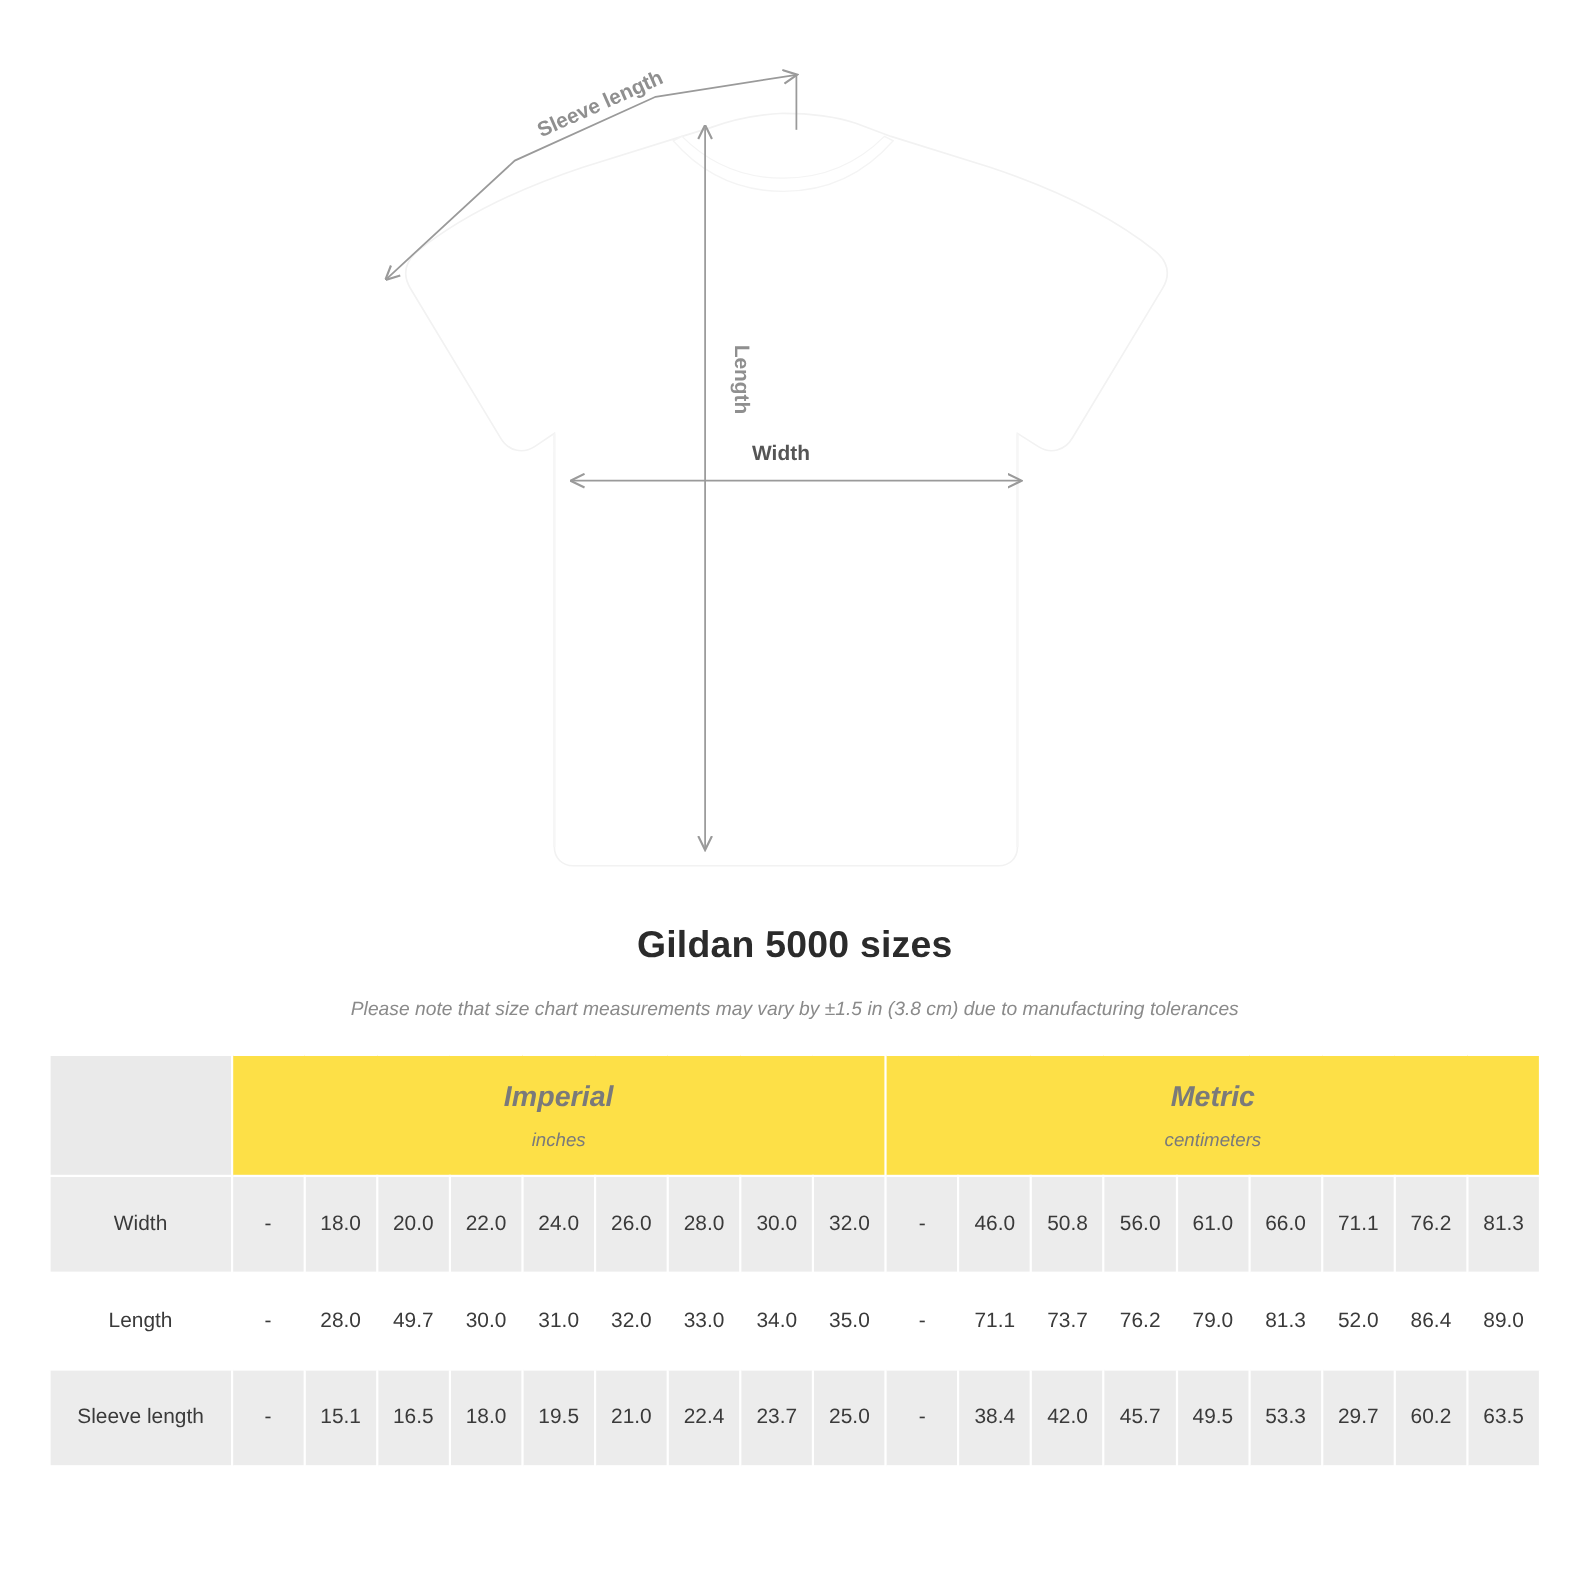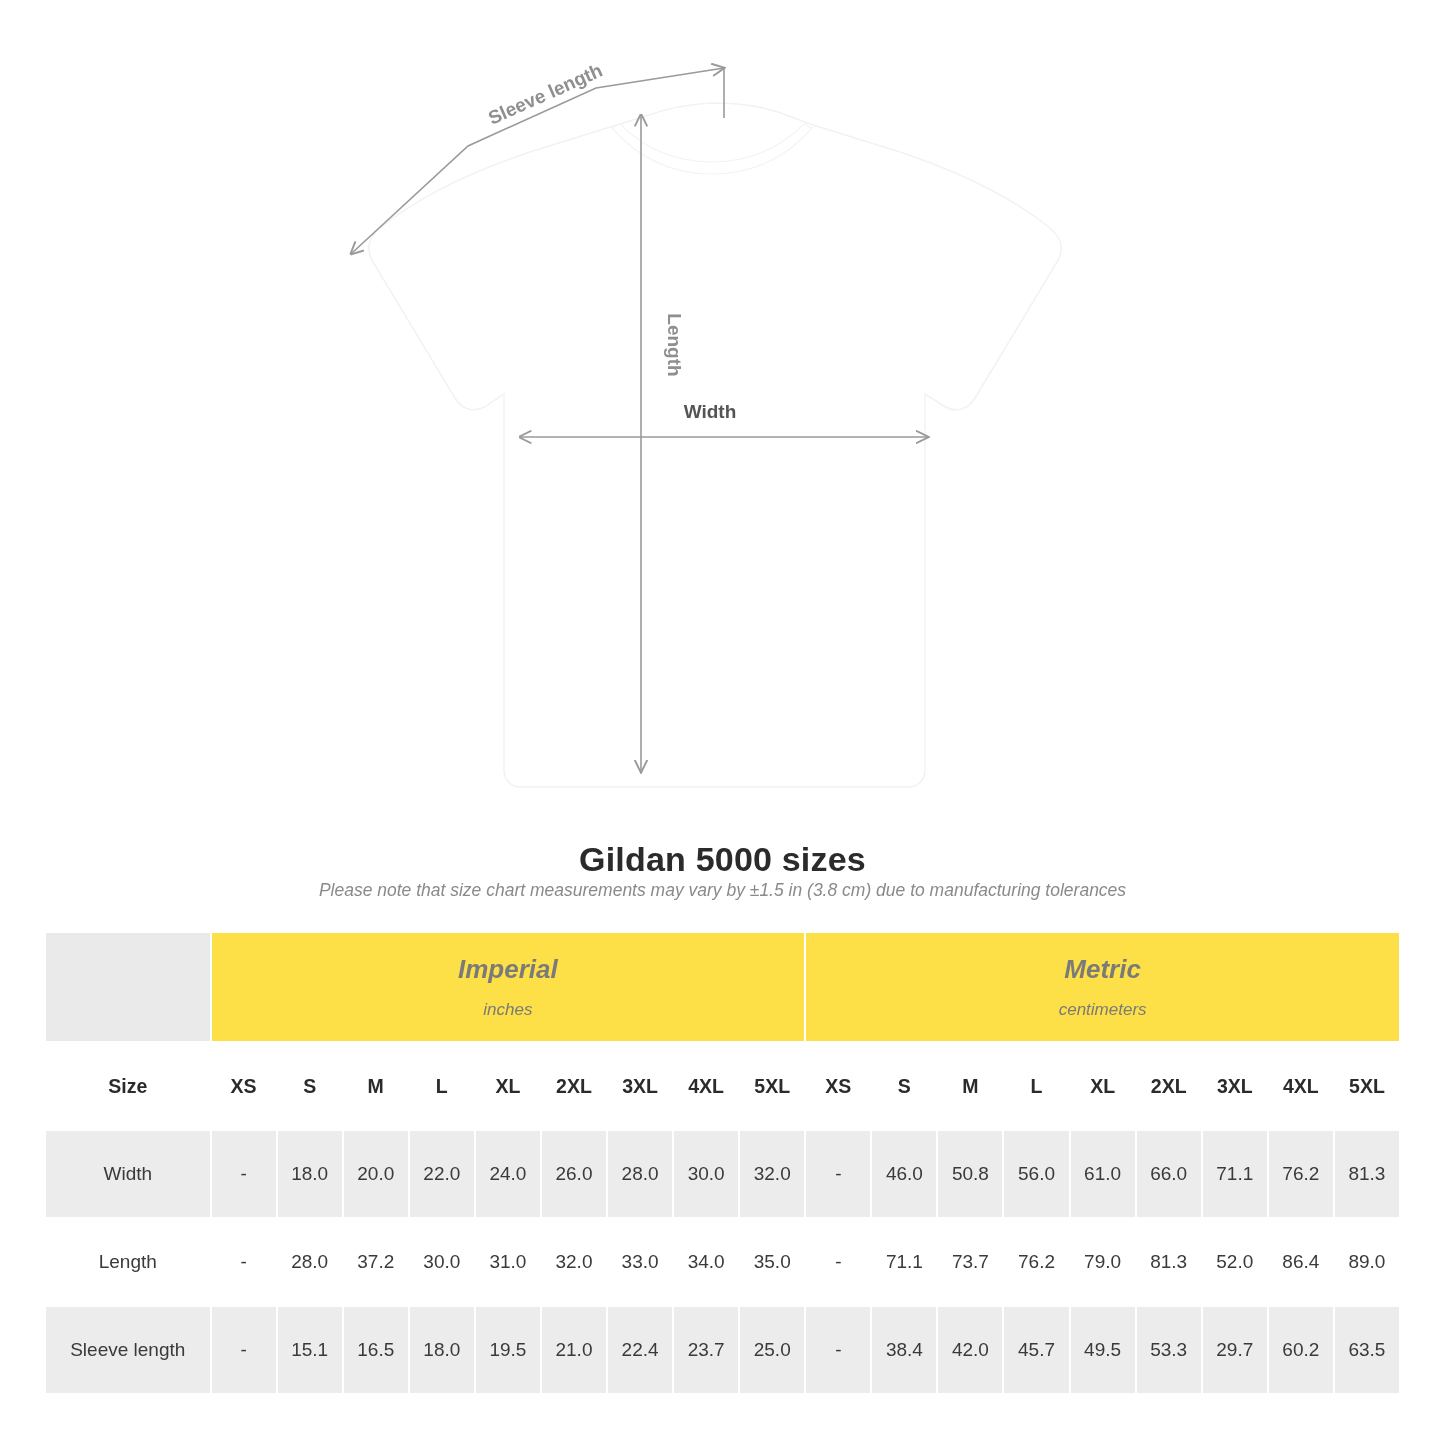--- a/index.html
+++ b/index.html
@@ -39,21 +39,21 @@
     text-align: center;
     margin-top: 10px;
   }
   .chart-title {
     font-size: 34px;
     font-weight: bold;
     color: #2b2b2b;
     letter-spacing: 0.2px;
   }
   .chart-note {
-    margin-top: 1px;
+    margin-top: 28px;
     font-size: 17.5px;
     font-style: italic;
     color: #8a8a8a;
   }
 
   
   .table-wrap {
     margin-top: 30px;
     padding: 0 44px;
   }
@@ -225,41 +225,20 @@
           <td class="blank-head"></td>
           <td class="unit-head-cell" colspan="9">
             <div class="unit-sys">Imperial</div>
             <div class="unit-units">inches</div>
           </td>
           <td class="unit-head-cell" colspan="9">
             <div class="unit-sys">Metric</div>
             <div class="unit-units">centimeters</div>
           </td>
         </tr>
-        <tr class="head-row" id="size-header-row">
-          <td class="row-label">Size</td>
-        <td>XS</td>
-            <td>S</td>
-            <td>M</td>
-            <td>L</td>
-            <td>XL</td>
-            <td>2XL</td>
-            <td>3XL</td>
-            <td>4XL</td>
-            <td>5XL</td>
-            <td>XS</td>
-            <td>S</td>
-            <td>M</td>
-            <td>L</td>
-            <td>XL</td>
-            <td>2XL</td>
-            <td>3XL</td>
-            <td>4XL</td>
-            <td>5XL</td>
-          </tr>
       <tr class="data-row row-a">
             <td class="row-label">Width</td>
             <td>-</td>
             <td>18.0</td>
             <td>20.0</td>
             <td>22.0</td>
             <td>24.0</td>
             <td>26.0</td>
             <td>28.0</td>
             <td>30.0</td>
@@ -271,21 +250,21 @@
             <td>61.0</td>
             <td>66.0</td>
             <td>71.1</td>
             <td>76.2</td>
             <td>81.3</td>
           </tr>
           <tr class="data-row row-b">
             <td class="row-label">Length</td>
             <td>-</td>
             <td>28.0</td>
-            <td>37.2</td>
+            <td>49.7</td>
             <td>30.0</td>
             <td>31.0</td>
             <td>32.0</td>
             <td>33.0</td>
             <td>34.0</td>
             <td>35.0</td>
             <td>-</td>
             <td>71.1</td>
             <td>73.7</td>
             <td>76.2</td>

